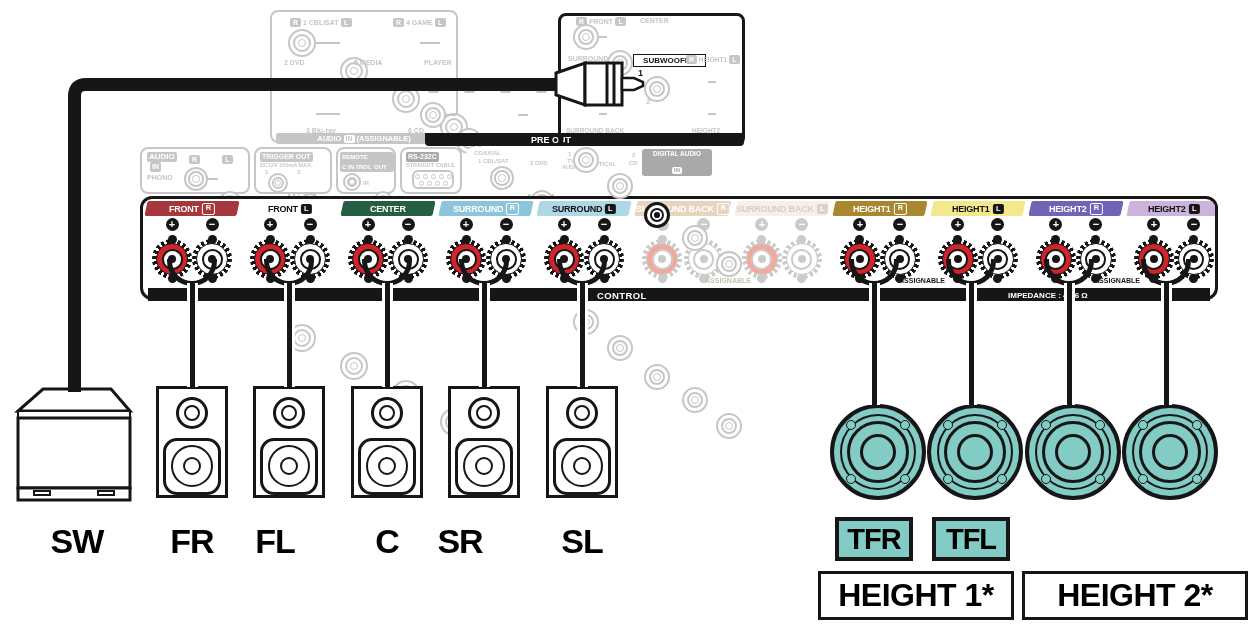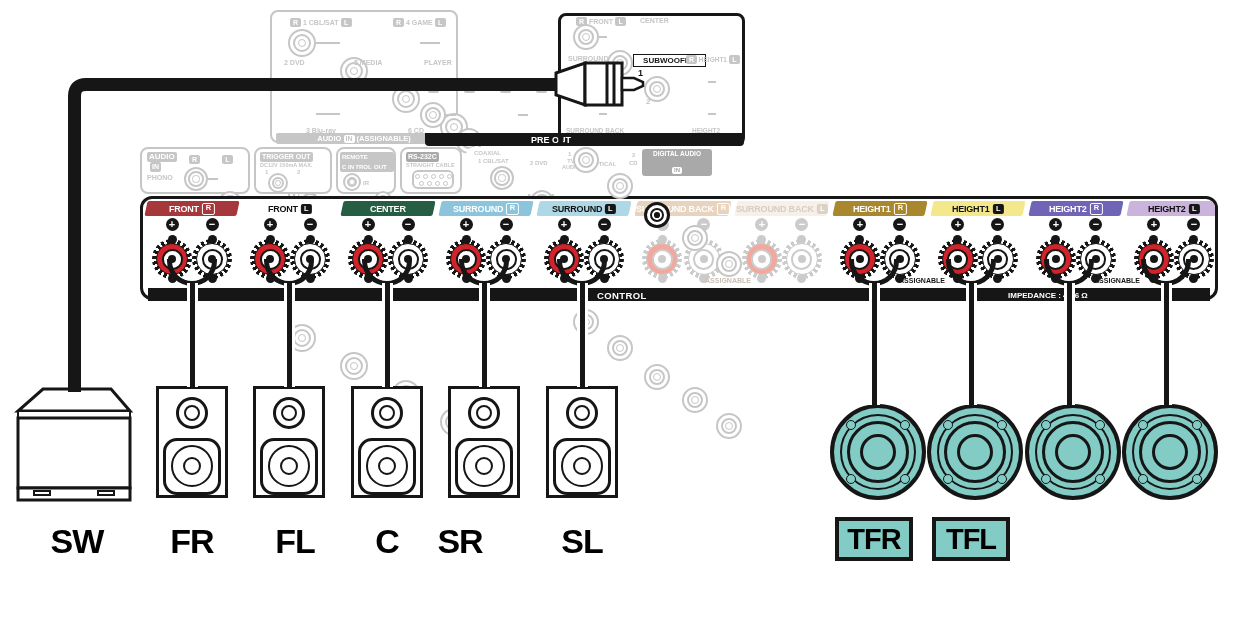--- a/index.html
+++ b/index.html
@@ -694,21 +694,21 @@
       </div>
       <div class="woofer">
         <div class="w2">
           <div class="w3"></div>
         </div>
       </div>
     </div>
 
   <div class="abs flabel" style="left:37px;top:522px;">SW</div>
   <div class="abs flabel" style="left:152px;top:522px;">FR</div>
-  <div class="abs flabel" style="left:255px;top:522px;">FL</div>
+  <div class="abs flabel" style="left:235px;top:522px;">FL</div>
   <div class="abs flabel" style="left:347px;top:522px;">C</div>
   <div class="abs flabel" style="left:420px;top:522px;">SR</div>
   <div class="abs flabel" style="left:542px;top:522px;">SL</div>
 
   <div class="ceil" style="left:830px;top:404px;">
       <span class="r1"></span>
       <span class="r2"></span>
       <span class="r3"></span>
       <span class="screw" style="left:12px;top:12px;"></span>
       <span class="screw" style="right:12px;top:12px;"></span>
@@ -739,14 +739,16 @@
       <span class="r3"></span>
       <span class="screw" style="left:12px;top:12px;"></span>
       <span class="screw" style="right:12px;top:12px;"></span>
       <span class="screw" style="left:12px;bottom:12px;"></span>
       <span class="screw" style="right:12px;bottom:12px;"></span>
     </div>
 
   <div class="abs tbox" style="left:835px;top:517px;">TFR</div>
   <div class="abs tbox" style="left:932px;top:517px;">TFL</div>
 
+  <div class="abs hgroup" style="left:818px;top:571px;width:196px;">HEIGHT 1*</div>
+  <div class="abs hgroup" style="left:1022px;top:571px;width:226px;">HEIGHT 2*</div>
 
 </div>
 
 </body></html>

